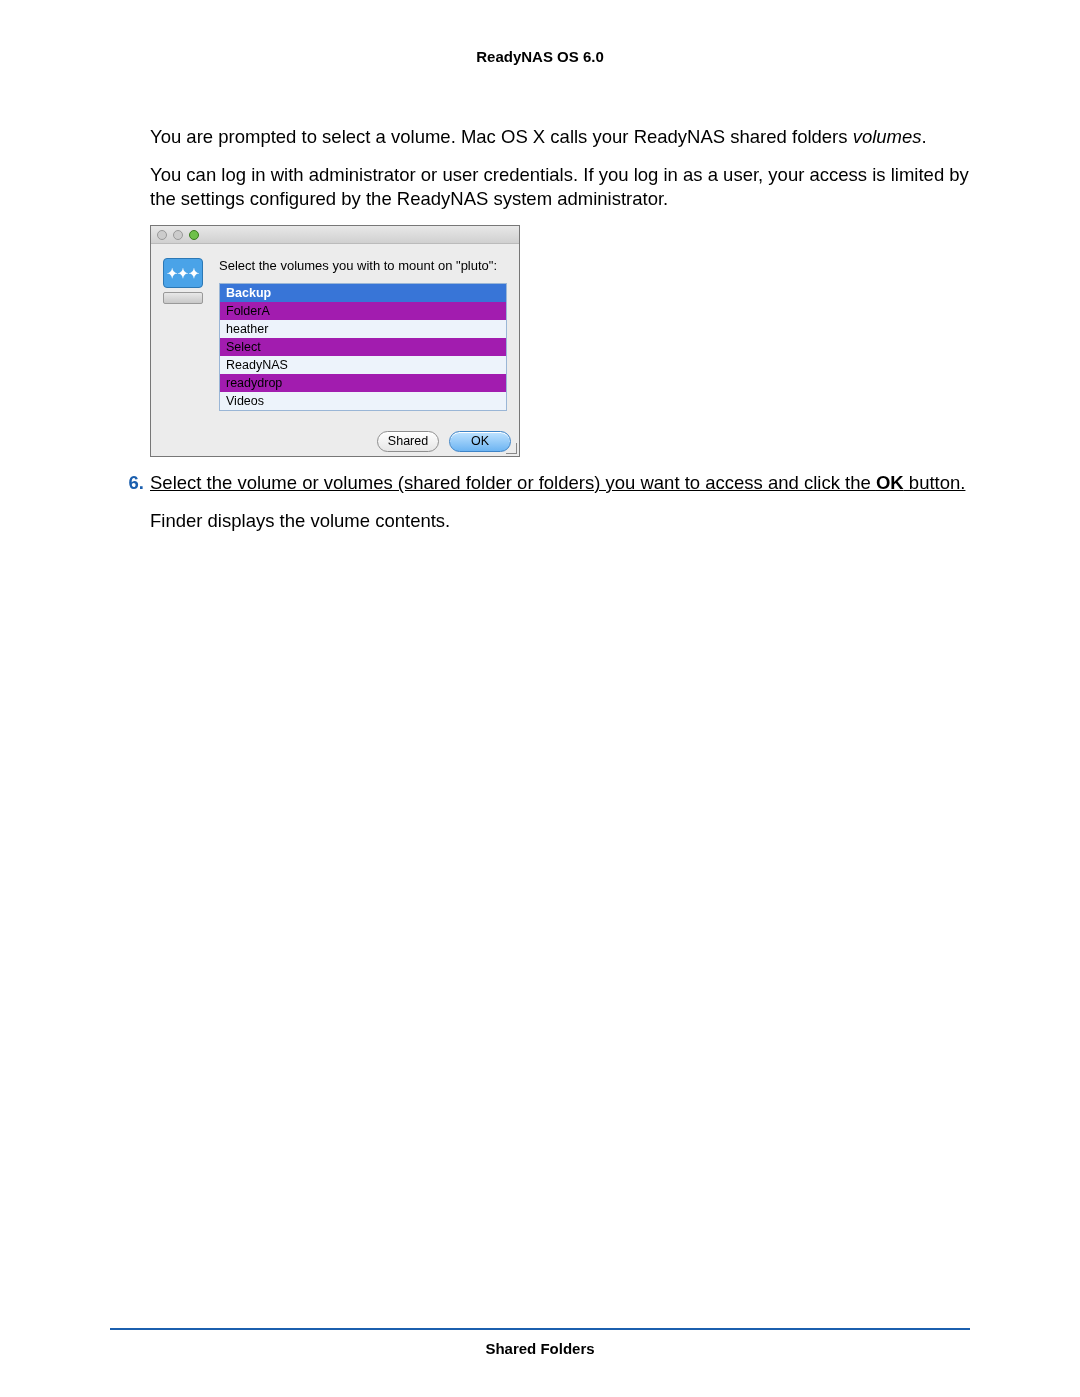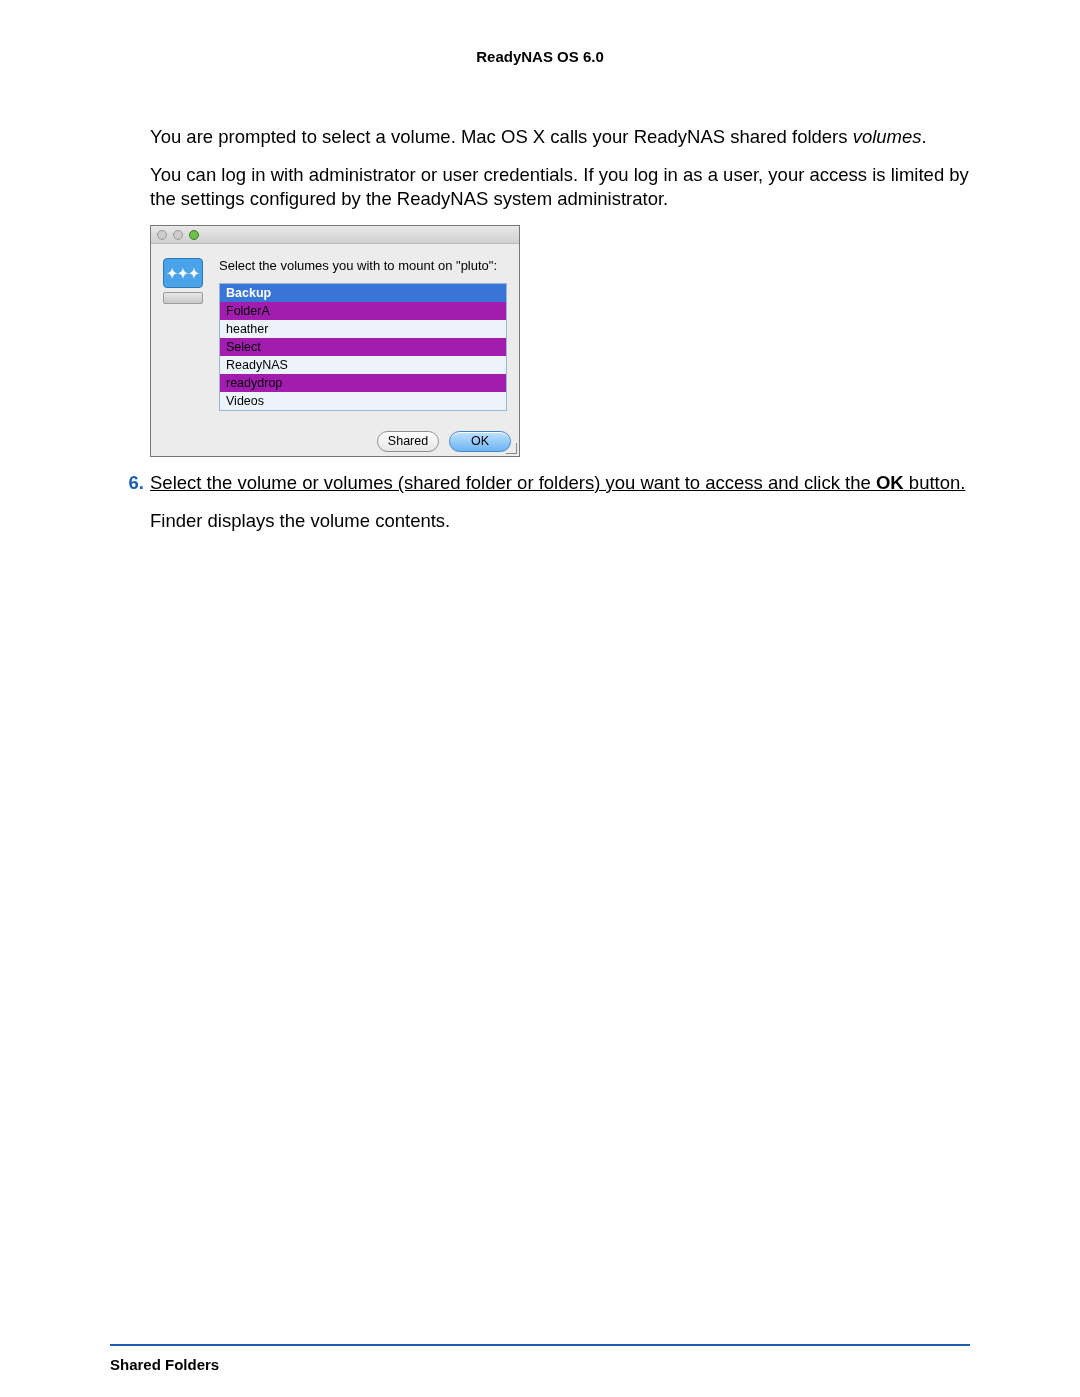--- a/index.html
+++ b/index.html
@@ -147,22 +147,22 @@
     flex: none;
     text-align: right;
     padding-right: 6px;
   }
   .step-text { flex: 1; text-decoration: underline; }
   .step-text .bold { font-weight: bold; }
 
   .footer {
     position: absolute;
     left: 110px; right: 110px;
-    bottom: 24px;
-    text-align: left;
+    bottom: 40px;
+    text-align: center;
   }
   .footer-hr {
     border: none;
     border-top: 2px solid #1b5fae;
     margin: 0 0 10px 0;
   }
   .footer-title {
     font-weight: bold;
     font-size: 15px;
     color: #000;

